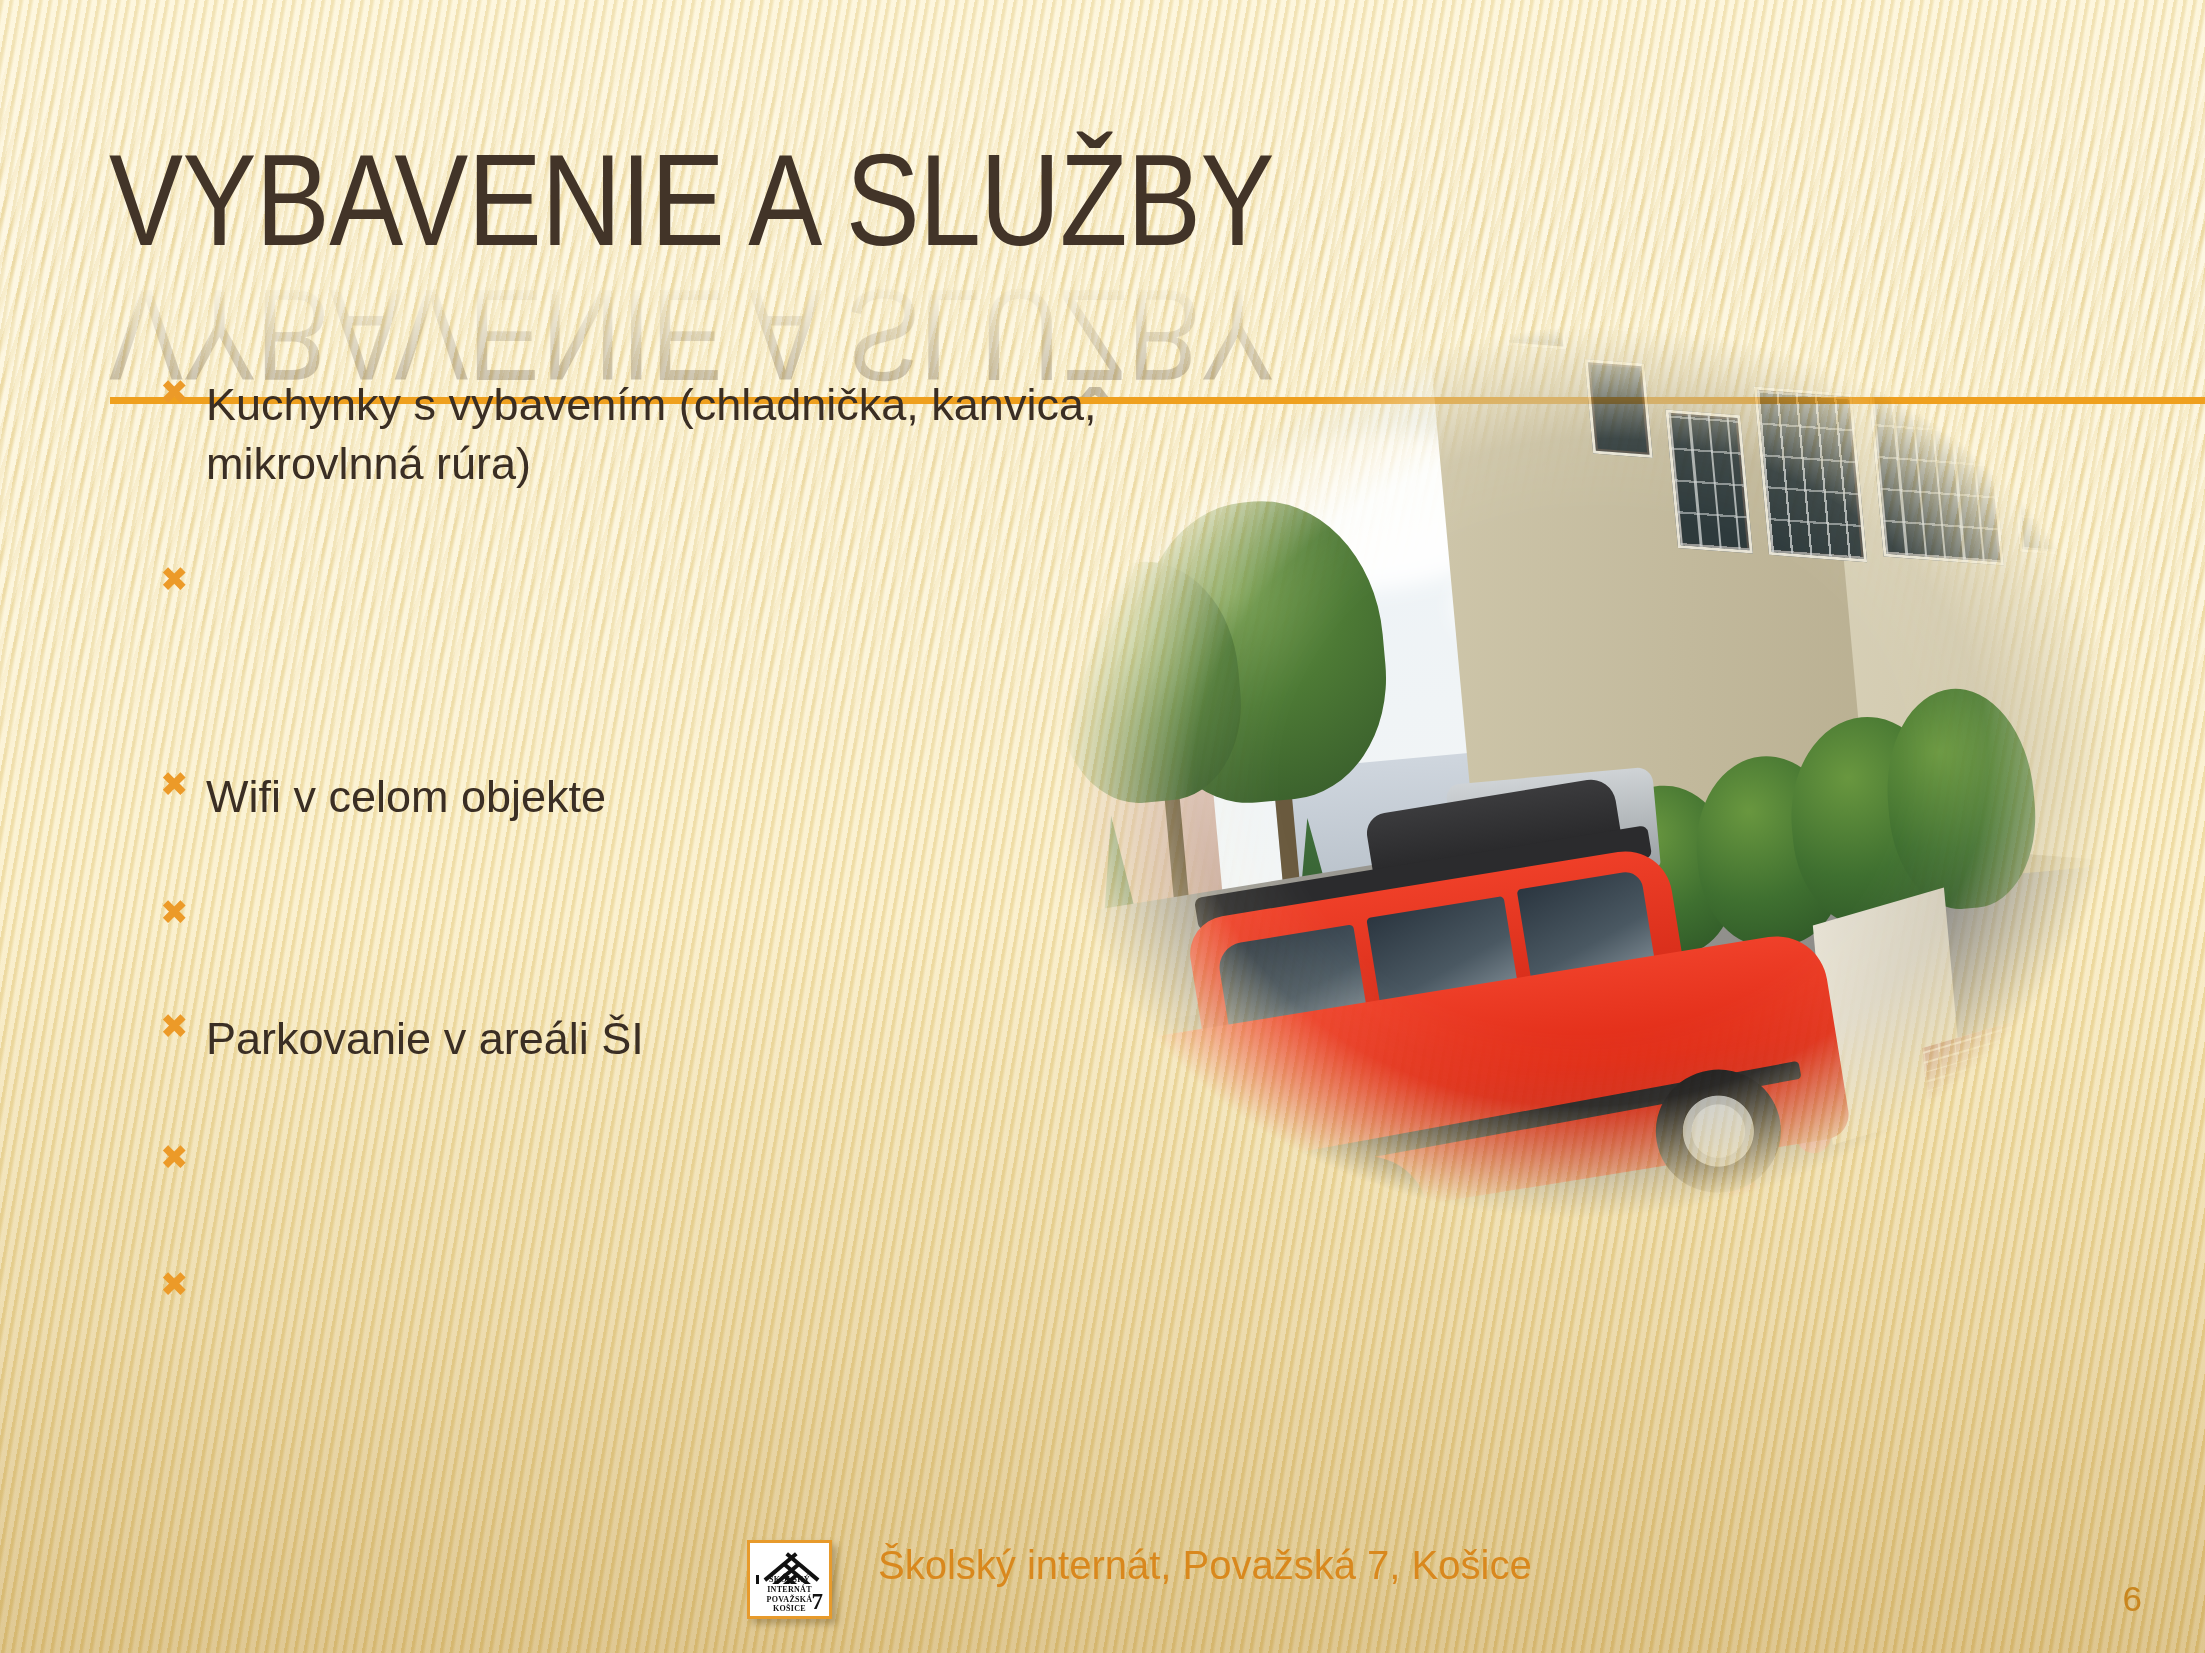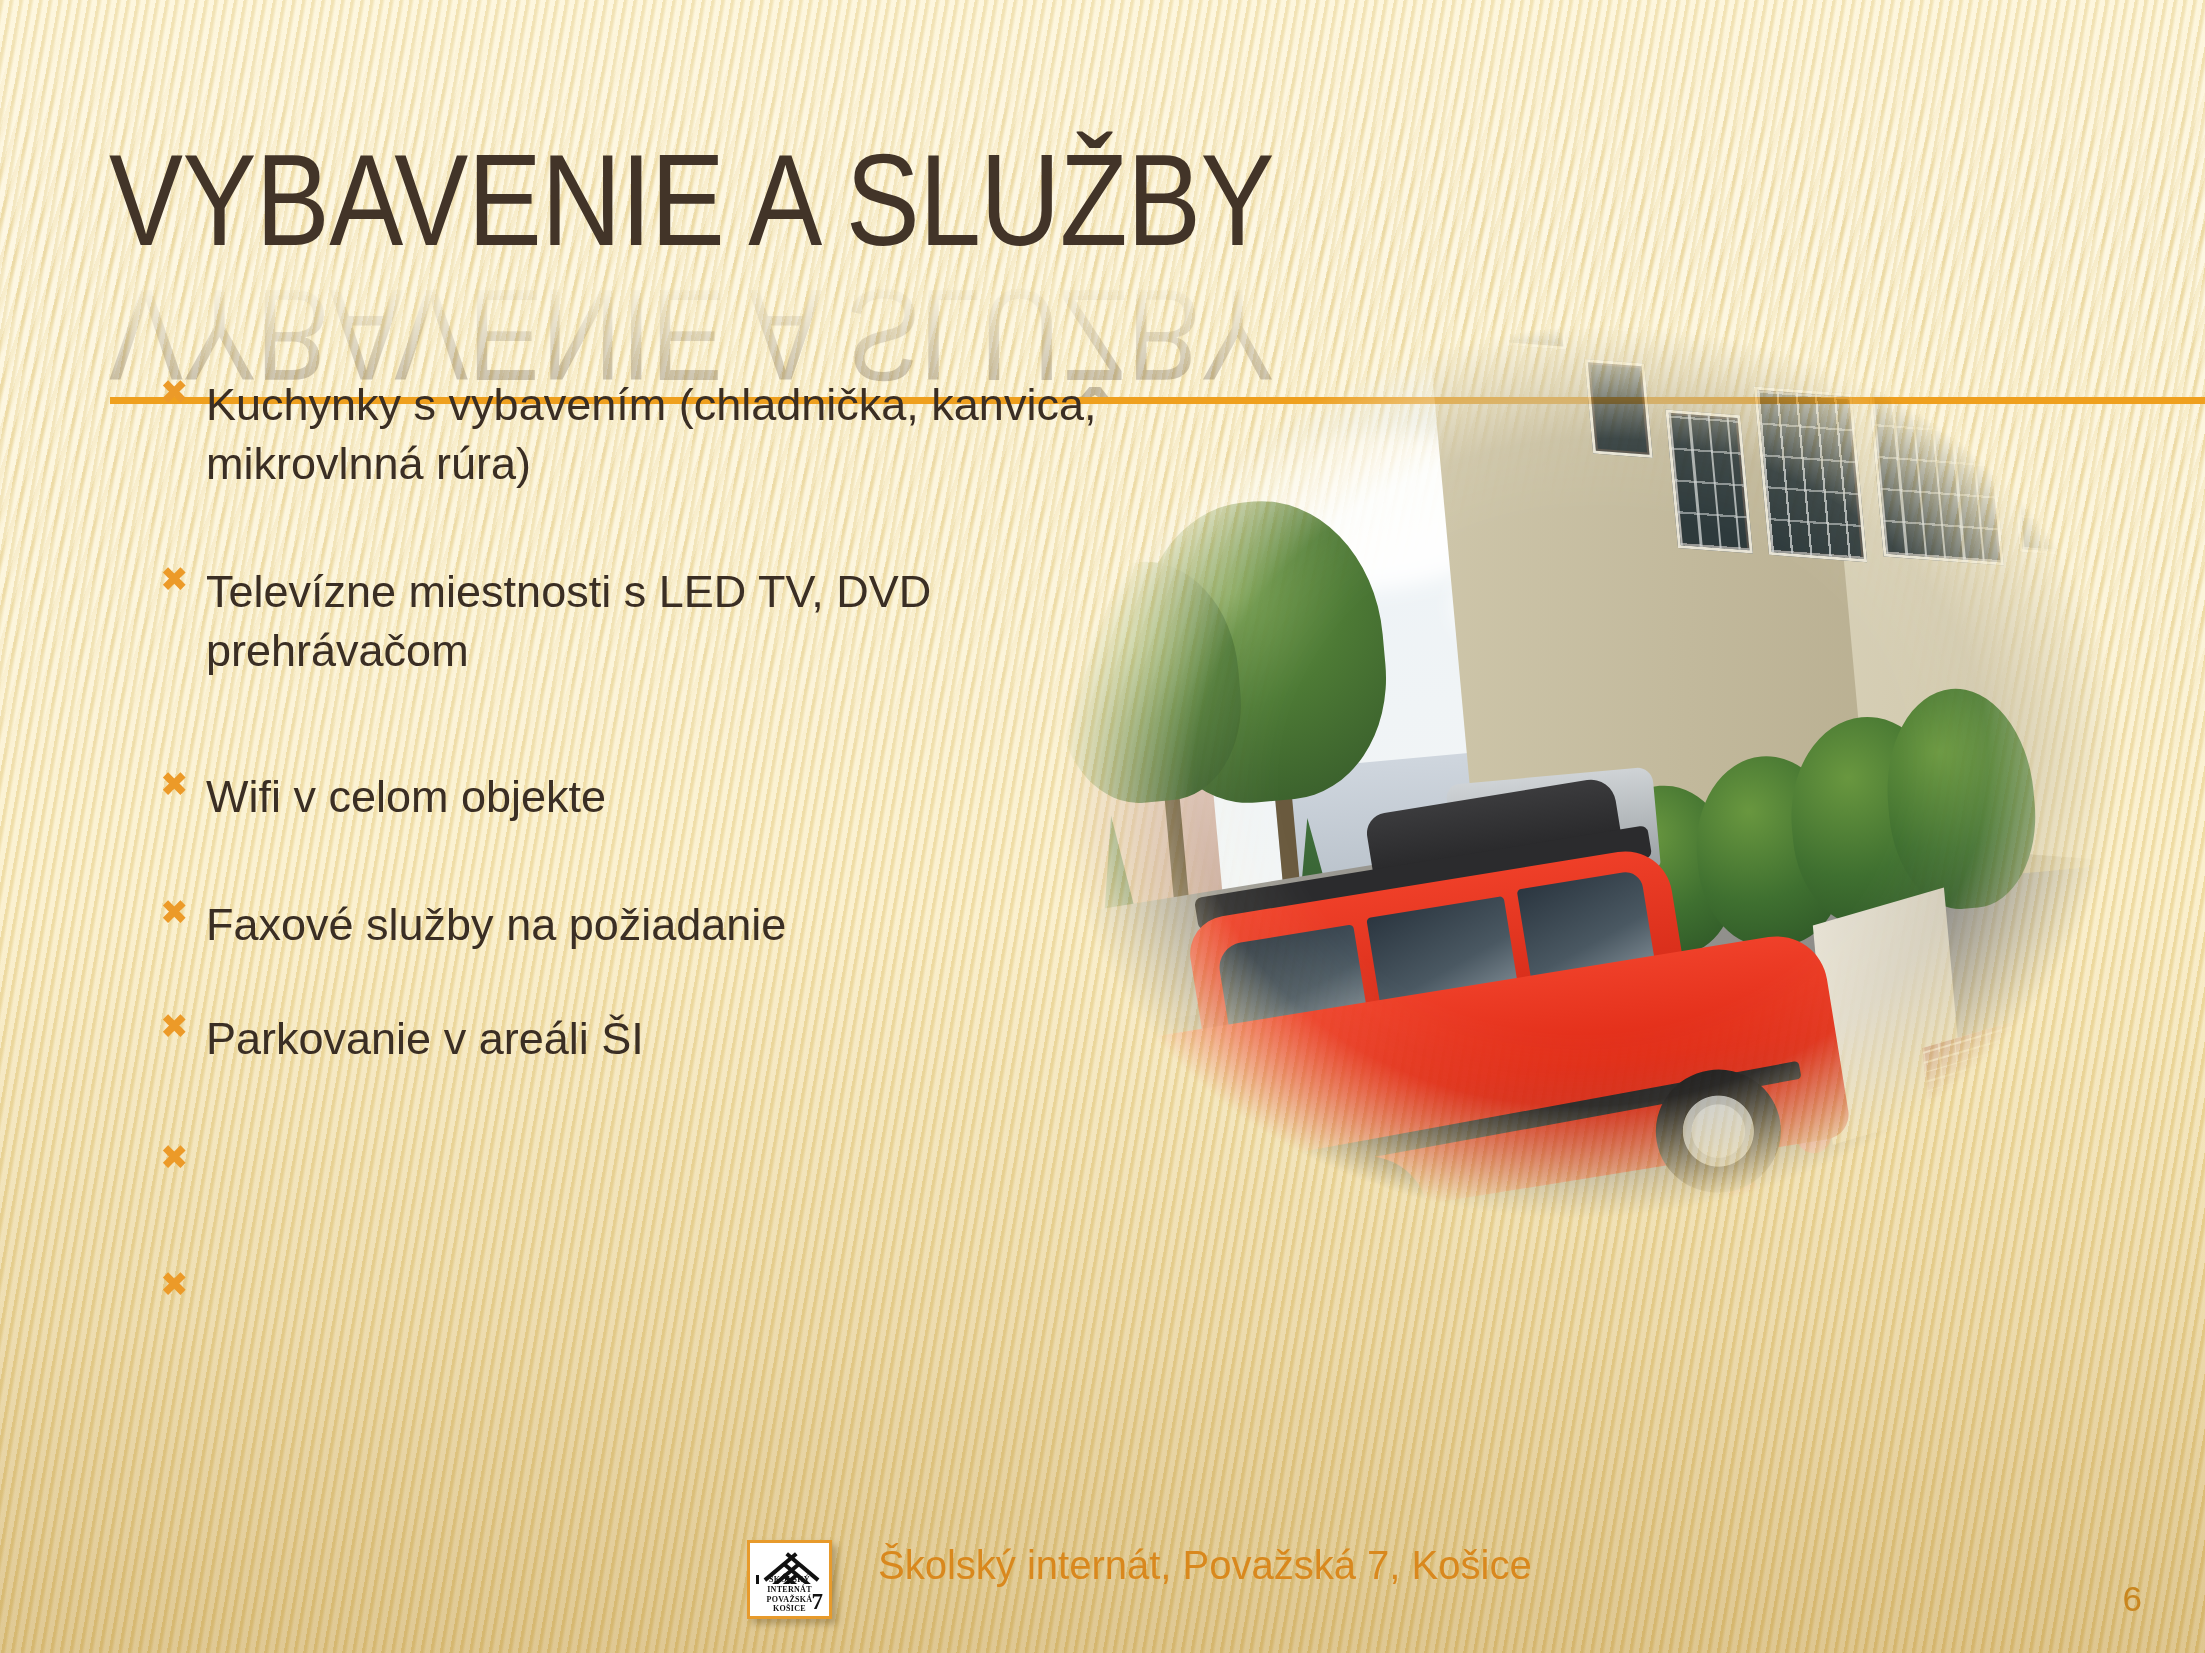--- a/index.html
+++ b/index.html
@@ -268,31 +268,29 @@
   </div>
 
   <div class="bullets">
     <div class="bullet-row" style="top:375px;">
       <span class="bullet-mark">✖</span>
       <span class="bullet-text"><b>Kuchynky</b><span> s vybavením (chladnička, kanvica, mikrovlnná rúra)</span></span>
     </div>
 
     <div class="bullet-row" style="top:562px;">
       <span class="bullet-mark">✖</span>
-      <span class="bullet-text"><b>Televízne miestnosti</b><span> s LED TV, DVD prehrávačom</span></span>
     </div>
 
     <div class="bullet-row" style="top:767px;">
       <span class="bullet-mark">✖</span>
       <span class="bullet-text"><b>Wifi</b><span>  v celom objekte</span></span>
     </div>
 
     <div class="bullet-row" style="top:895px;">
       <span class="bullet-mark">✖</span>
-      <span class="bullet-text"><b>Faxové služby</b><span> na požiadanie</span></span>
     </div>
 
     <div class="bullet-row" style="top:1009px;">
       <span class="bullet-mark">✖</span>
       <span class="bullet-text"><b>Parkovanie</b><span> v areáli ŠI</span></span>
     </div>
 
     <div class="bullet-row" style="top:1140px;">
       <span class="bullet-mark">✖</span>
     </div>

